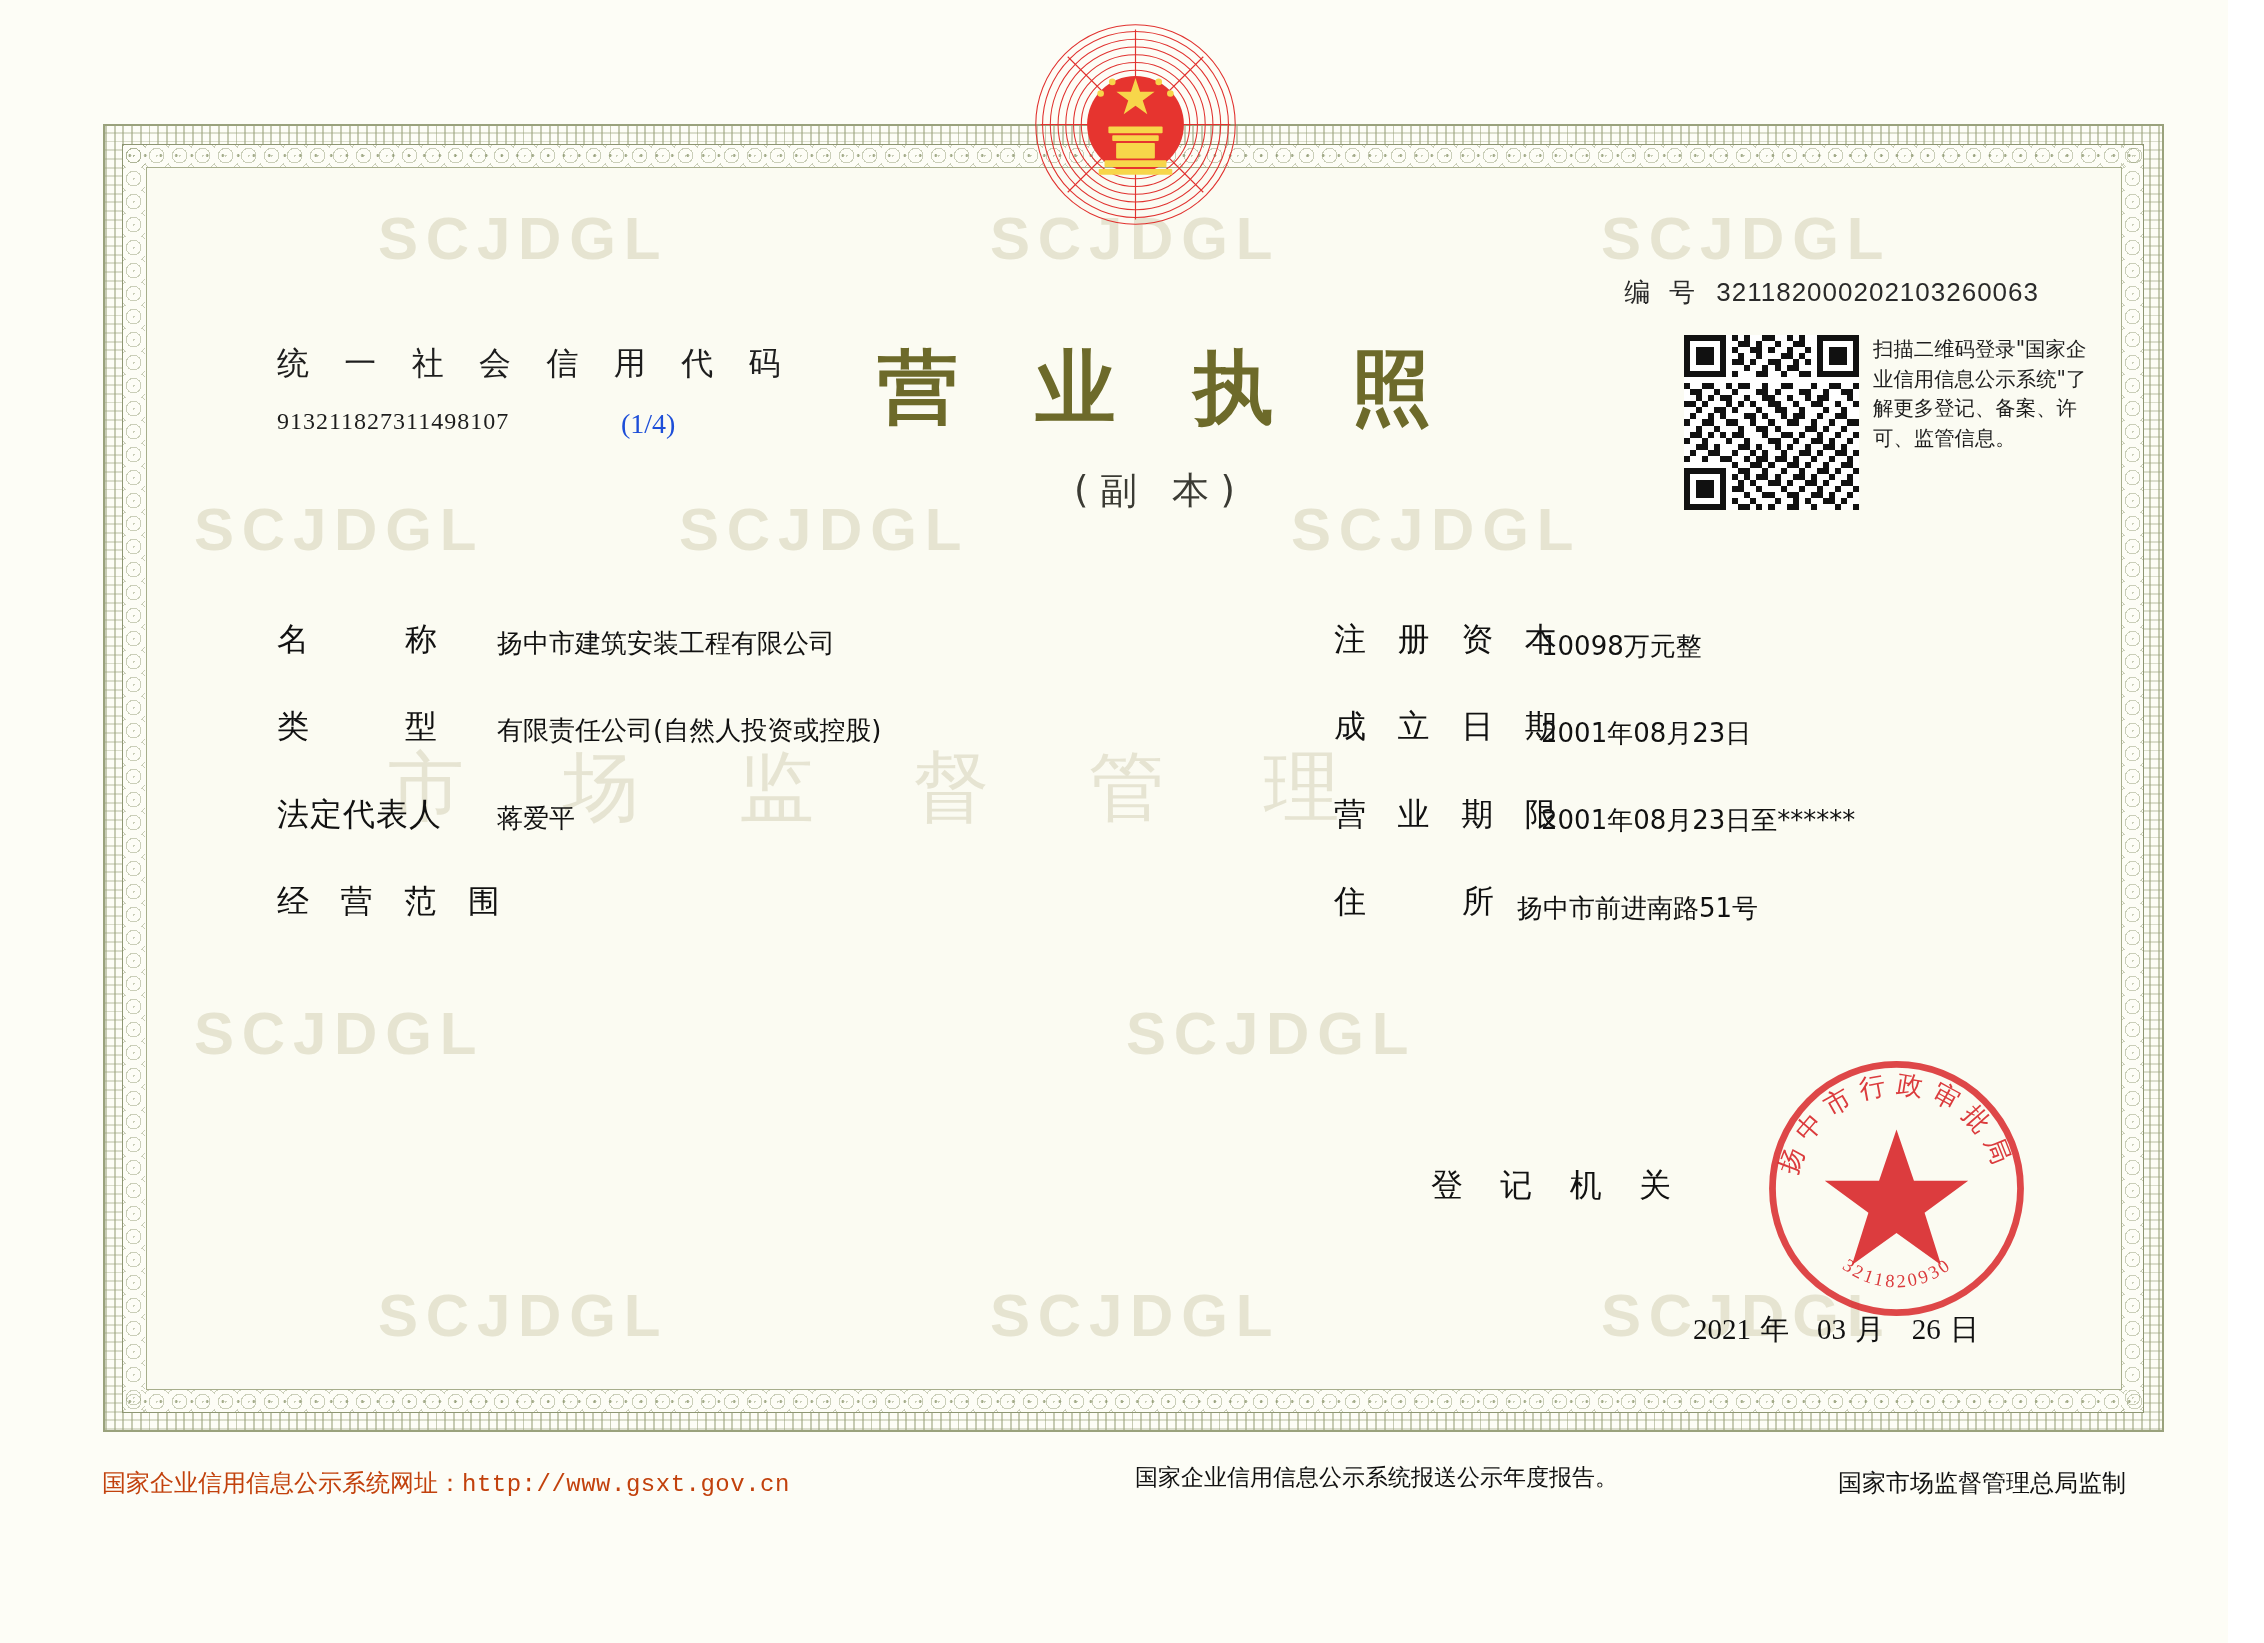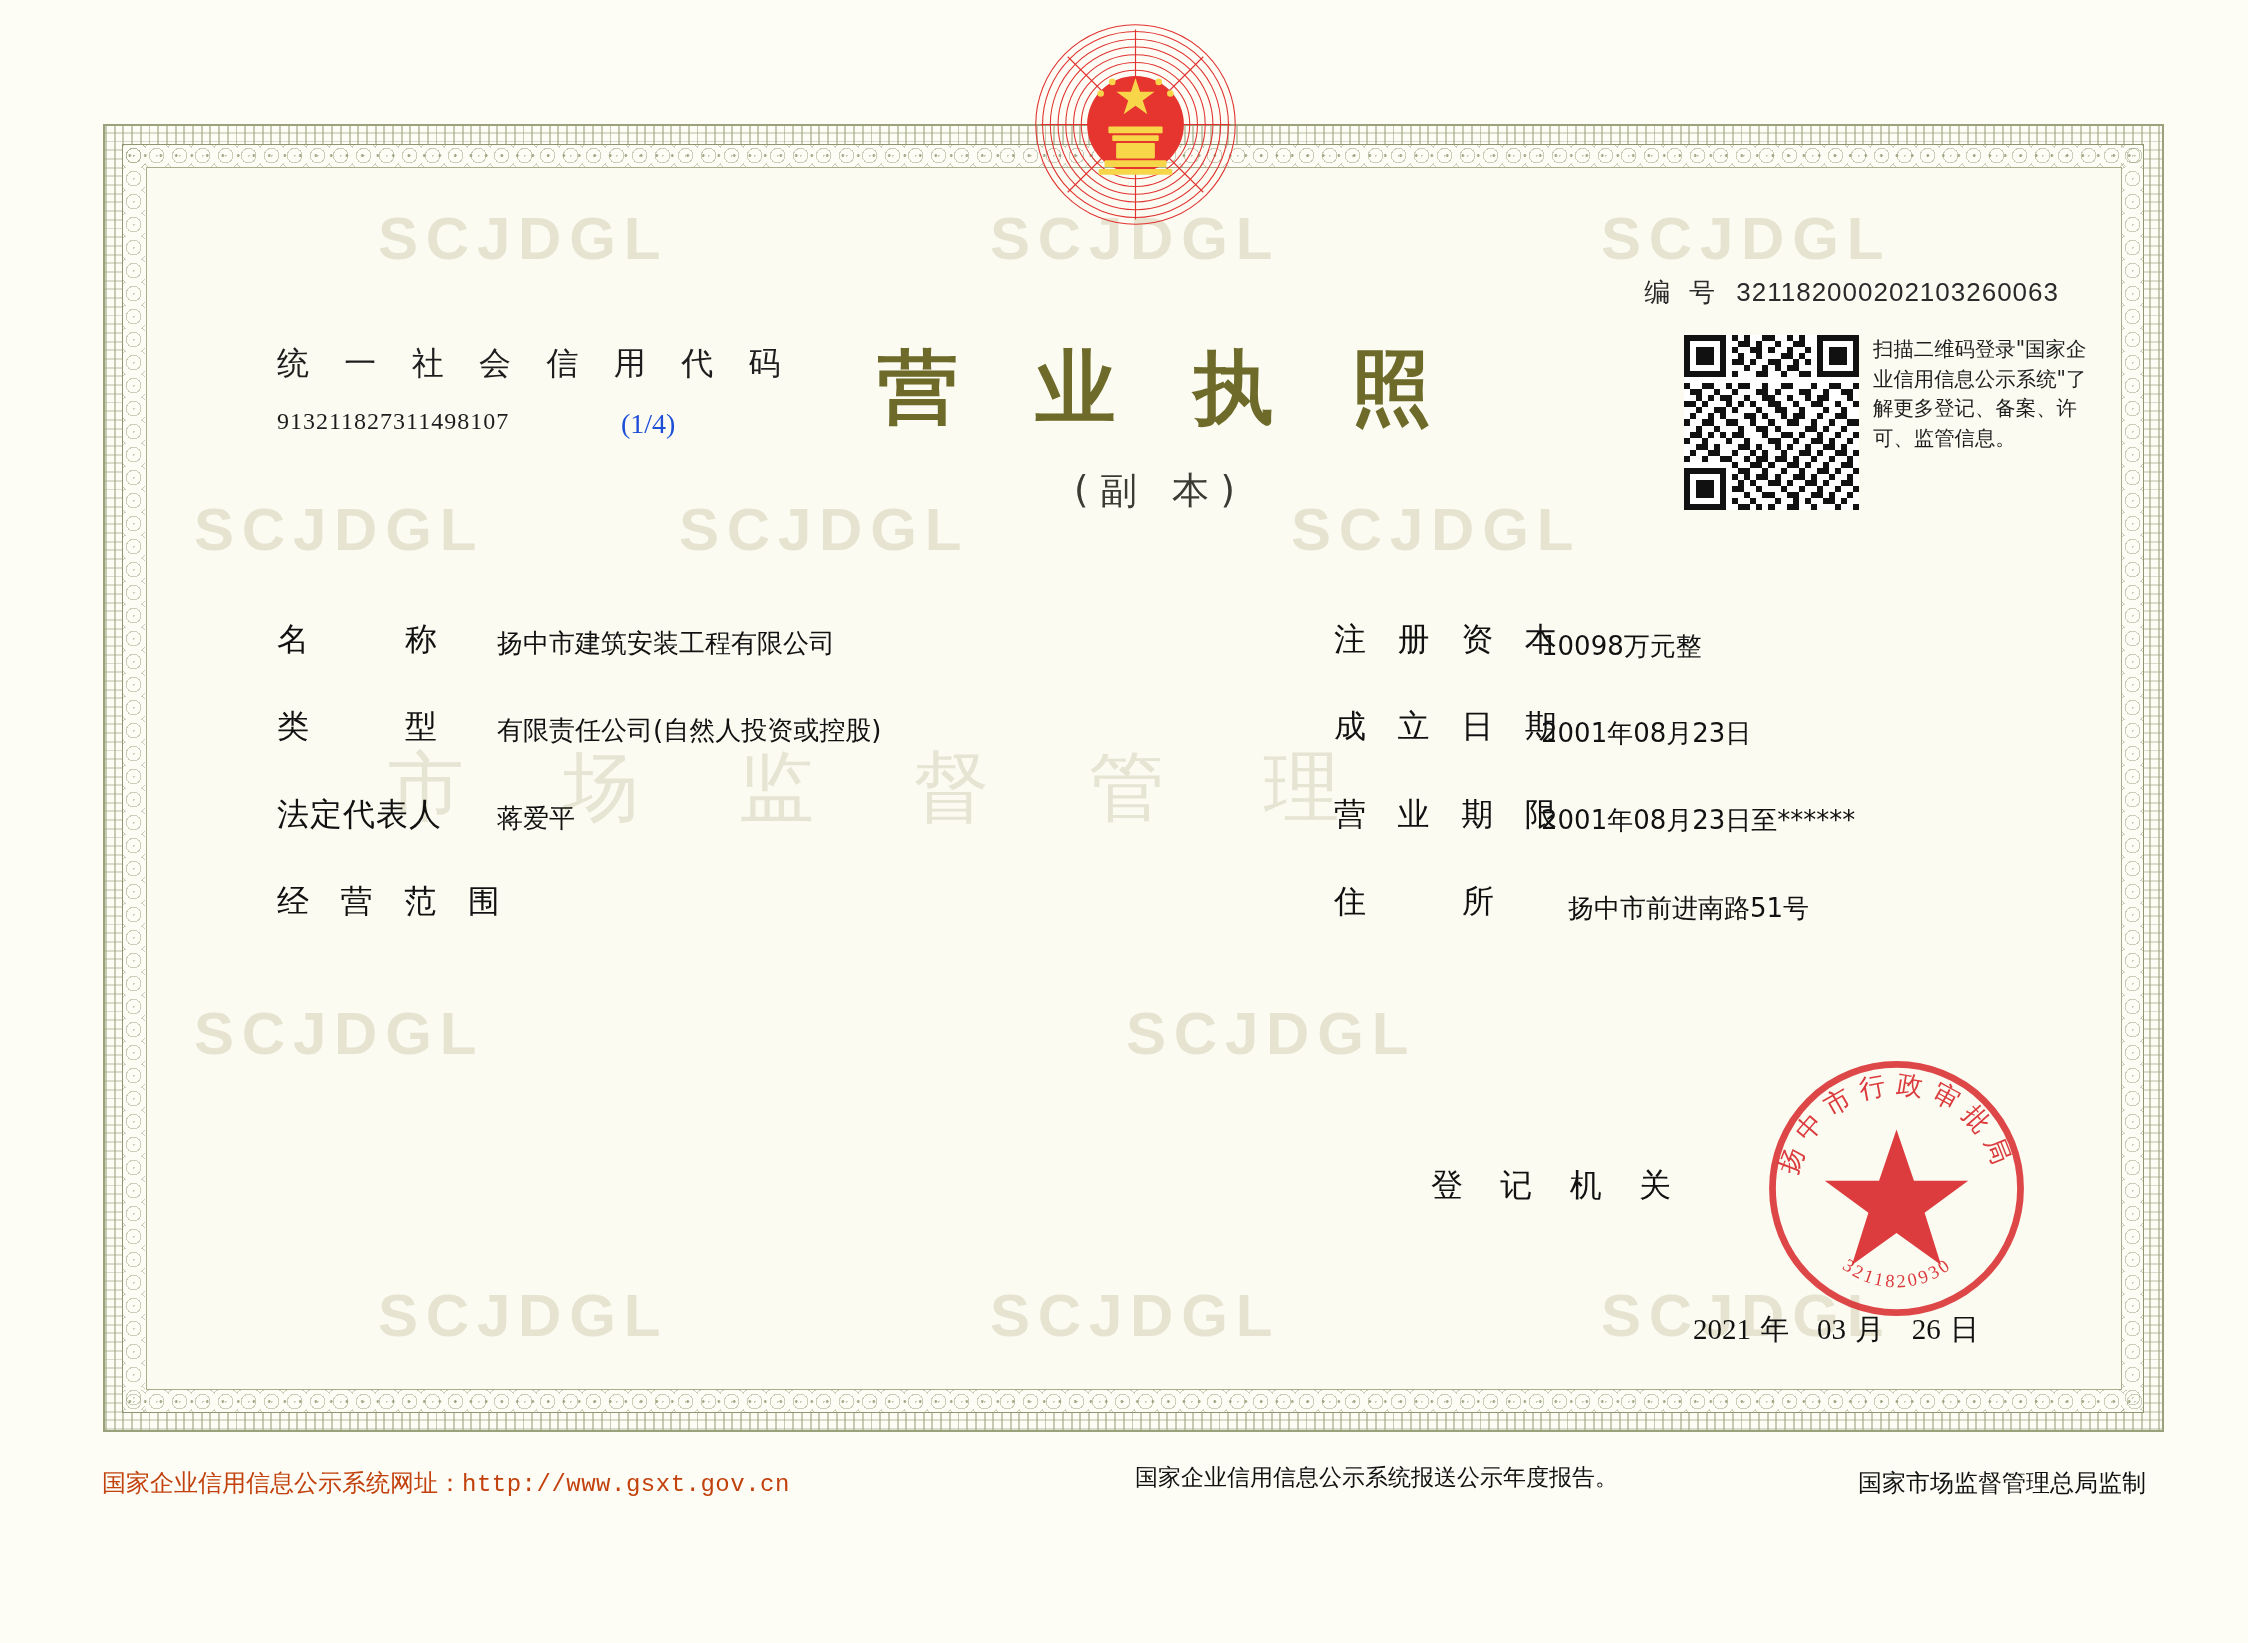--- a/index.html
+++ b/index.html
@@ -12,21 +12,20 @@
     height: 1644px;
     font-family: "Liberation Serif", "DejaVu Serif", serif;
     overflow: hidden;
   }
 
   .license {
     position: relative;
     width: 2228px;
     height: 1644px;
     background: #fdfdf6;
-    padding-left: 20px;
   }
 
   
   .border-outer {
     position: absolute;
     left: 103px;
     top: 124px;
     width: 2061px;
     height: 1308px;
     border: 2.9px solid #9aa27c;
@@ -610,21 +609,21 @@
   <div class="field-label" style="left:1334px; top:618px; letter-spacing:10.7px;">注 册 资 本</div>
   <div class="field-value" style="left:1541px; top:629px;">10098万元整</div>
 
   <div class="field-label" style="left:1334px; top:705px; letter-spacing:10.7px;">成 立 日 期</div>
   <div class="field-value" style="left:1541px; top:716px;">2001年08月23日</div>
 
   <div class="field-label" style="left:1334px; top:793px; letter-spacing:10.7px;">营 业 期 限</div>
   <div class="field-value" style="left:1541px; top:803px;">2001年08月23日至******</div>
 
   <div class="field-label" style="left:1334px; top:880px; letter-spacing:0;">住　　　所</div>
-  <div class="field-value" style="left:1568px; top:891px;">扬中市前进南路51号</div>
+  <div class="field-value" style="left:1517px; top:891px;">扬中市前进南路51号</div>
 
   <div class="reg-org">登 记 机 关</div>
 
   <div class="seal">
     <svg viewBox="0 0 290 290" width="281" height="281" aria-hidden="true">
       <defs>
         <path id="sealTopArc" d="M 40 152 A 105 105 0 0 1 250 152"></path>
         <path id="sealBotArc" d="M 58 180 A 90 90 0 0 0 232 180"></path>
       </defs>
       <circle cx="145" cy="145" r="128" fill="none" stroke="#d8272a" stroke-width="7" opacity="0.85"></circle>

